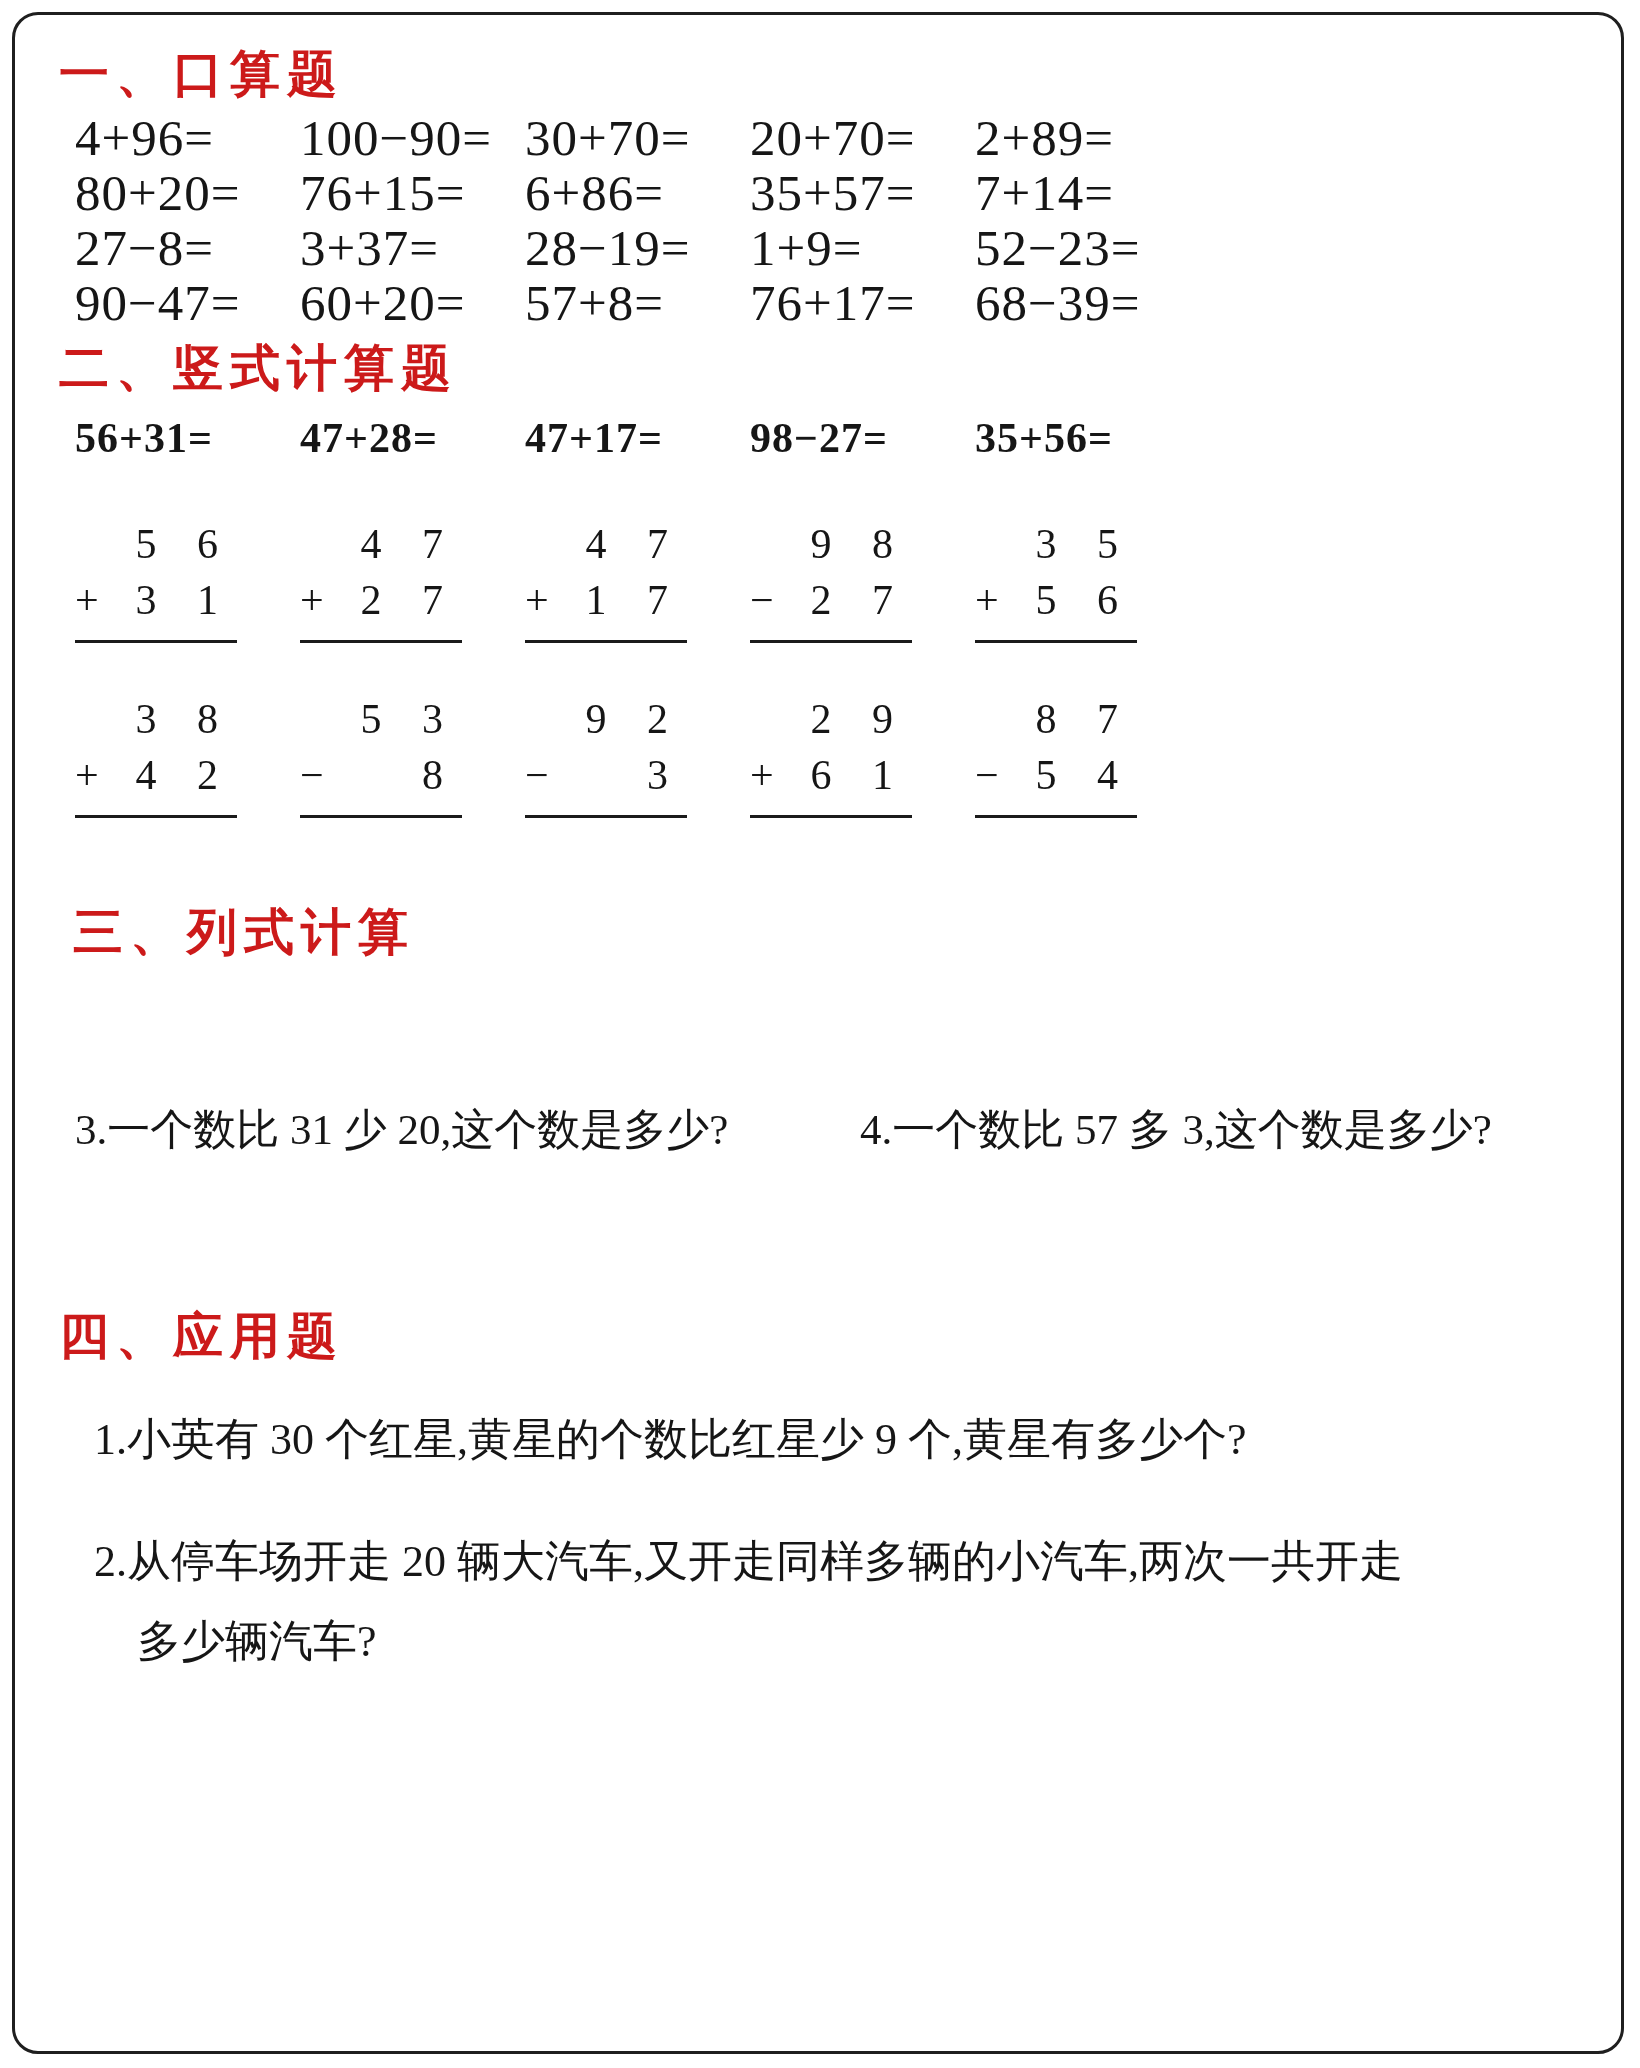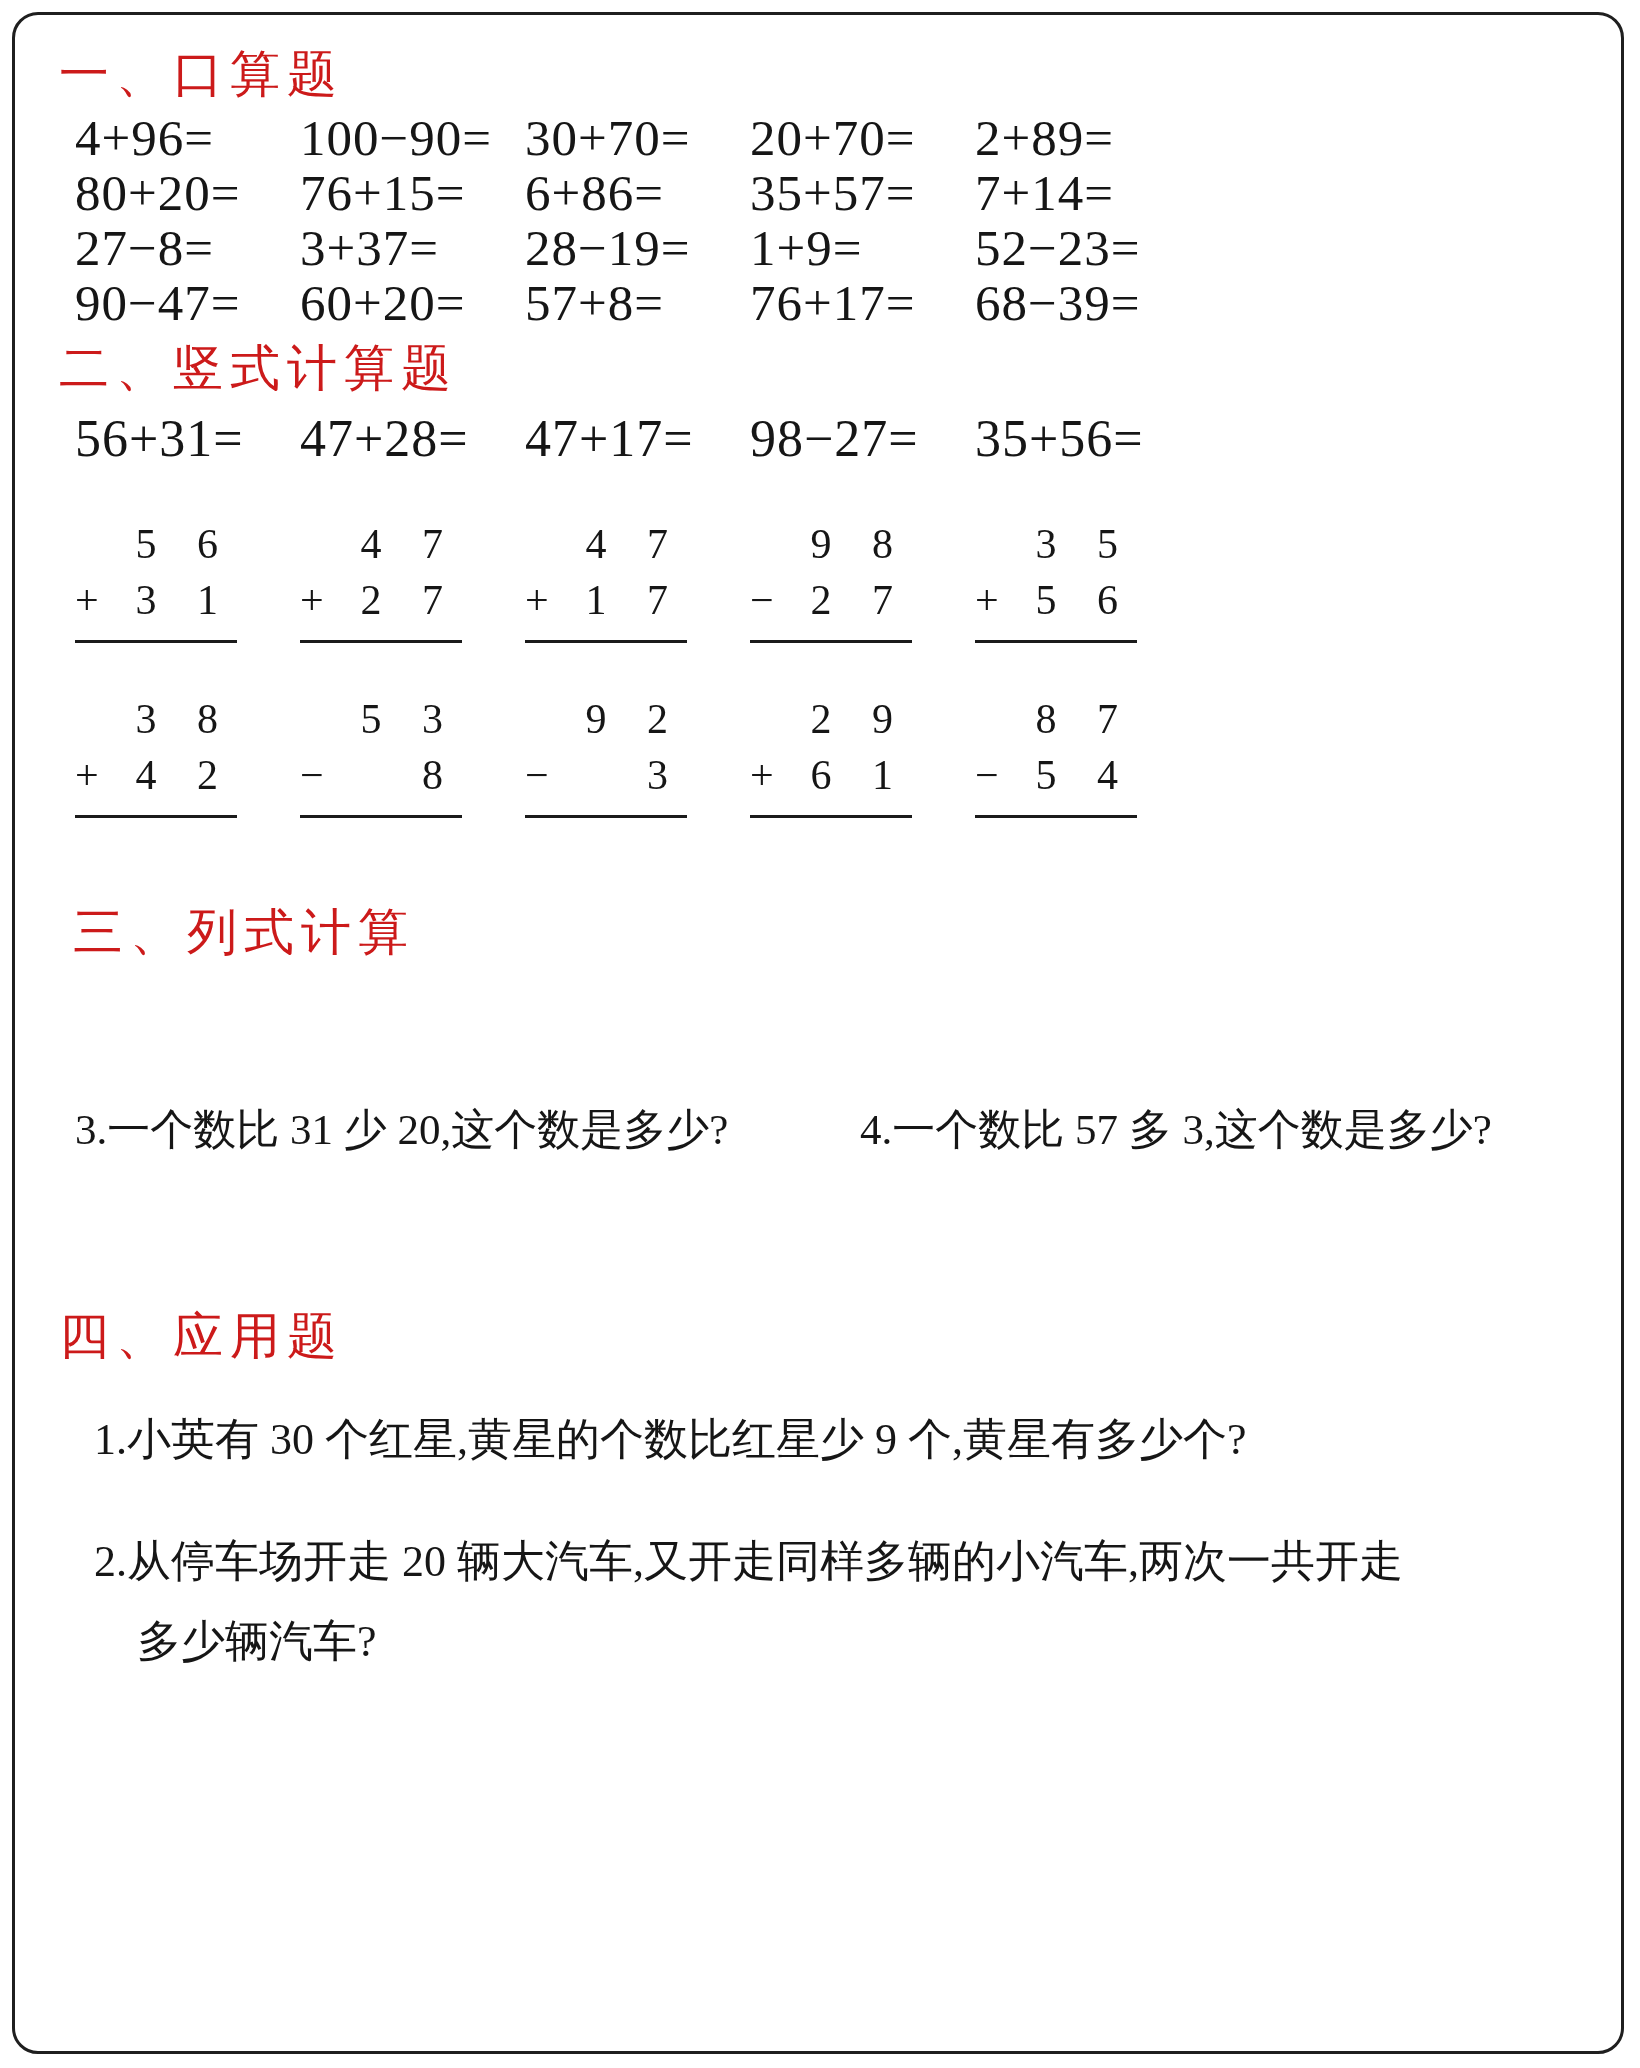--- a/index.html
+++ b/index.html
@@ -19,21 +19,21 @@
     top: 12px; left: 12px; right: 16px; bottom: 14px;
     border: 3px solid #1f1f1f;
     border-radius: 26px;
     box-sizing: border-box;
     padding: 30px 44px;
     overflow: hidden;
   }
   .heading {
     margin: 0;
     font-size: 50px;
-    font-weight: normal;
+    font-weight: bold;
     color: #cc1a1a;
     letter-spacing: 7px;
     line-height: 58px;
   }
   .indent { margin-left: 16px; }
 
   
   .oral-grid {
     display: grid;
     grid-template-columns: repeat(5, 225px);
@@ -42,21 +42,22 @@
     font-size: 51px;
   }
   .expr { line-height: 51px; white-space: nowrap; letter-spacing: 1px; }
 
   
   .sec2-heading { margin-top: 10px; }
   .veq-grid {
     display: grid;
     grid-template-columns: repeat(5, 225px);
     margin-top: 16px;
-    font-size: 52px;
+    font-size: 42px;
+    font-weight: bold;
   }
   .stack-grid {
     display: grid;
     grid-template-columns: repeat(5, 225px);
     margin-top: 52px;
   }
   .stack-grid.batch2 { margin-top: 48px; }
   .veq-grid.batch2 { margin-top: 95px; }
   .stack { width: 162px; }
   .vtop {

